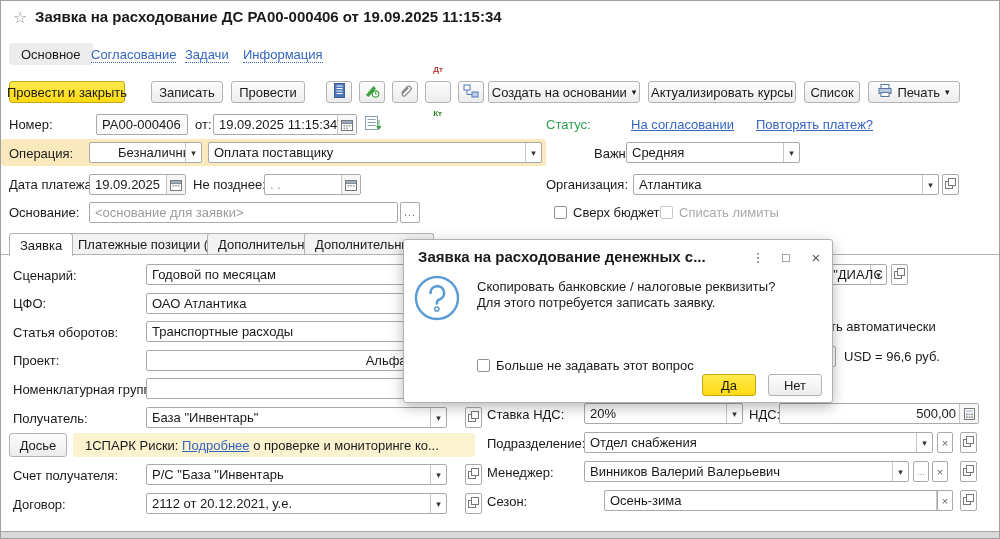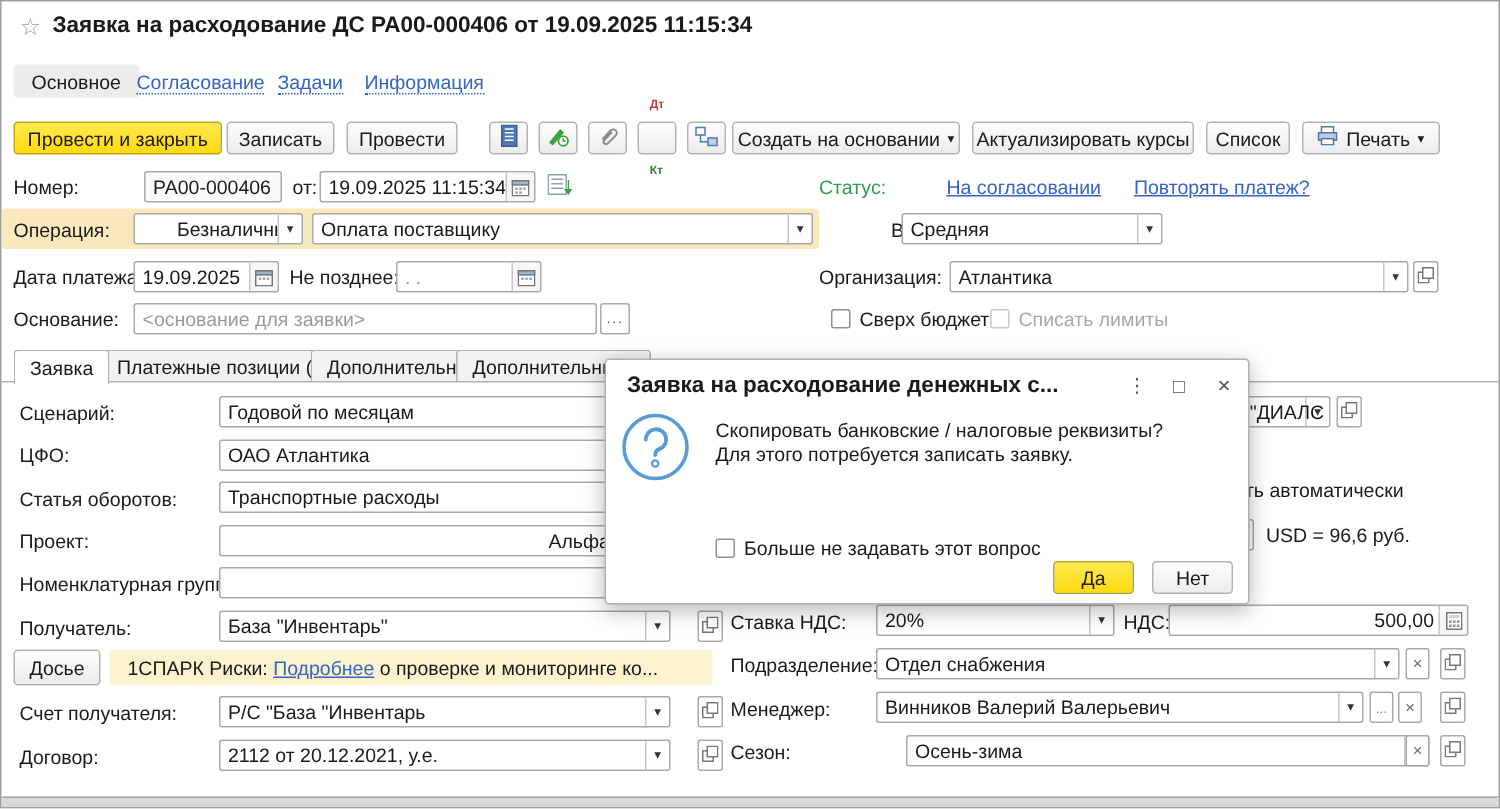--- a/index.html
+++ b/index.html
@@ -57,21 +57,21 @@
 <div class="win">
 
   <span class="star">☆</span>
   <div class="title">Заявка на расходование ДС РА00-000406 от 19.09.2025 11:15:34</div>
 
   <div class="navactive">Основное</div>
   <span class="link navlink" style="left:90px;top:46px;">Согласование</span>
   <span class="link navlink" style="left:184px;top:46px;">Задачи</span>
   <span class="link navlink" style="left:242px;top:46px;">Информация</span>
 
-  <button class="btn yellow" style="left:8px;top:80px;width:139px;">Провести и закрыть</button>
+  <button class="btn yellow" style="left:8px;top:80px;width:116px;">Провести и закрыть</button>
   <button class="btn" style="left:150px;top:80px;width:72px;">Записать</button>
   <button class="btn" style="left:230px;top:80px;width:74px;">Провести</button>
 
   <div class="ibtn" style="left:325px;top:80px;">
     <span>
       <svg width="13" height="15" viewBox="0 0 13 15">
           <rect x="1.5" y="0.5" width="10" height="14" fill="#4e79b8" stroke="#3a6093"></rect>
           <line x1="3.5" y1="3" x2="9.5" y2="3" stroke="#fff"></line>
           <line x1="3.5" y1="5.5" x2="9.5" y2="5.5" stroke="#fff"></line>
           <line x1="3.5" y1="8" x2="9.5" y2="8" stroke="#fff"></line>
@@ -165,21 +165,21 @@
   <span class="lbl" style="left:8px;top:145px;">Операция:</span>
   <div class="fld" style="left:88px;top:141px;width:113px;padding-left:28px;">
     <span class="v">Безналичные</span>
     <span class="dd">▾</span>
   </div>
   <div class="fld" style="left:207px;top:141px;width:334px;gap:20px;">
     <span class="v">Оплата поставщику</span>
     <span class="dd">▾</span>
   </div>
   <span class="lbl" style="left:553px;top:145px;margin-left:40px;">Важность:</span>
-  <div class="fld" style="left:600px;top:141px;width:174px;">
+  <div class="fld" style="left:625px;top:141px;width:174px;">
     <span class="v">Средняя</span>
     <span class="dd">▾</span>
   </div>
 
   <span class="lbl" style="left:8px;top:176px;">Дата платежа:</span>
   <div class="fld" style="left:88px;top:173px;width:97px;">
     <span class="v">19.09.2025</span>
     <span class="inbtn">
       <svg width="12" height="12" viewBox="0 0 12 12">
           <rect x="0.5" y="1.5" width="11" height="10" fill="#fff" stroke="#777"></rect>

